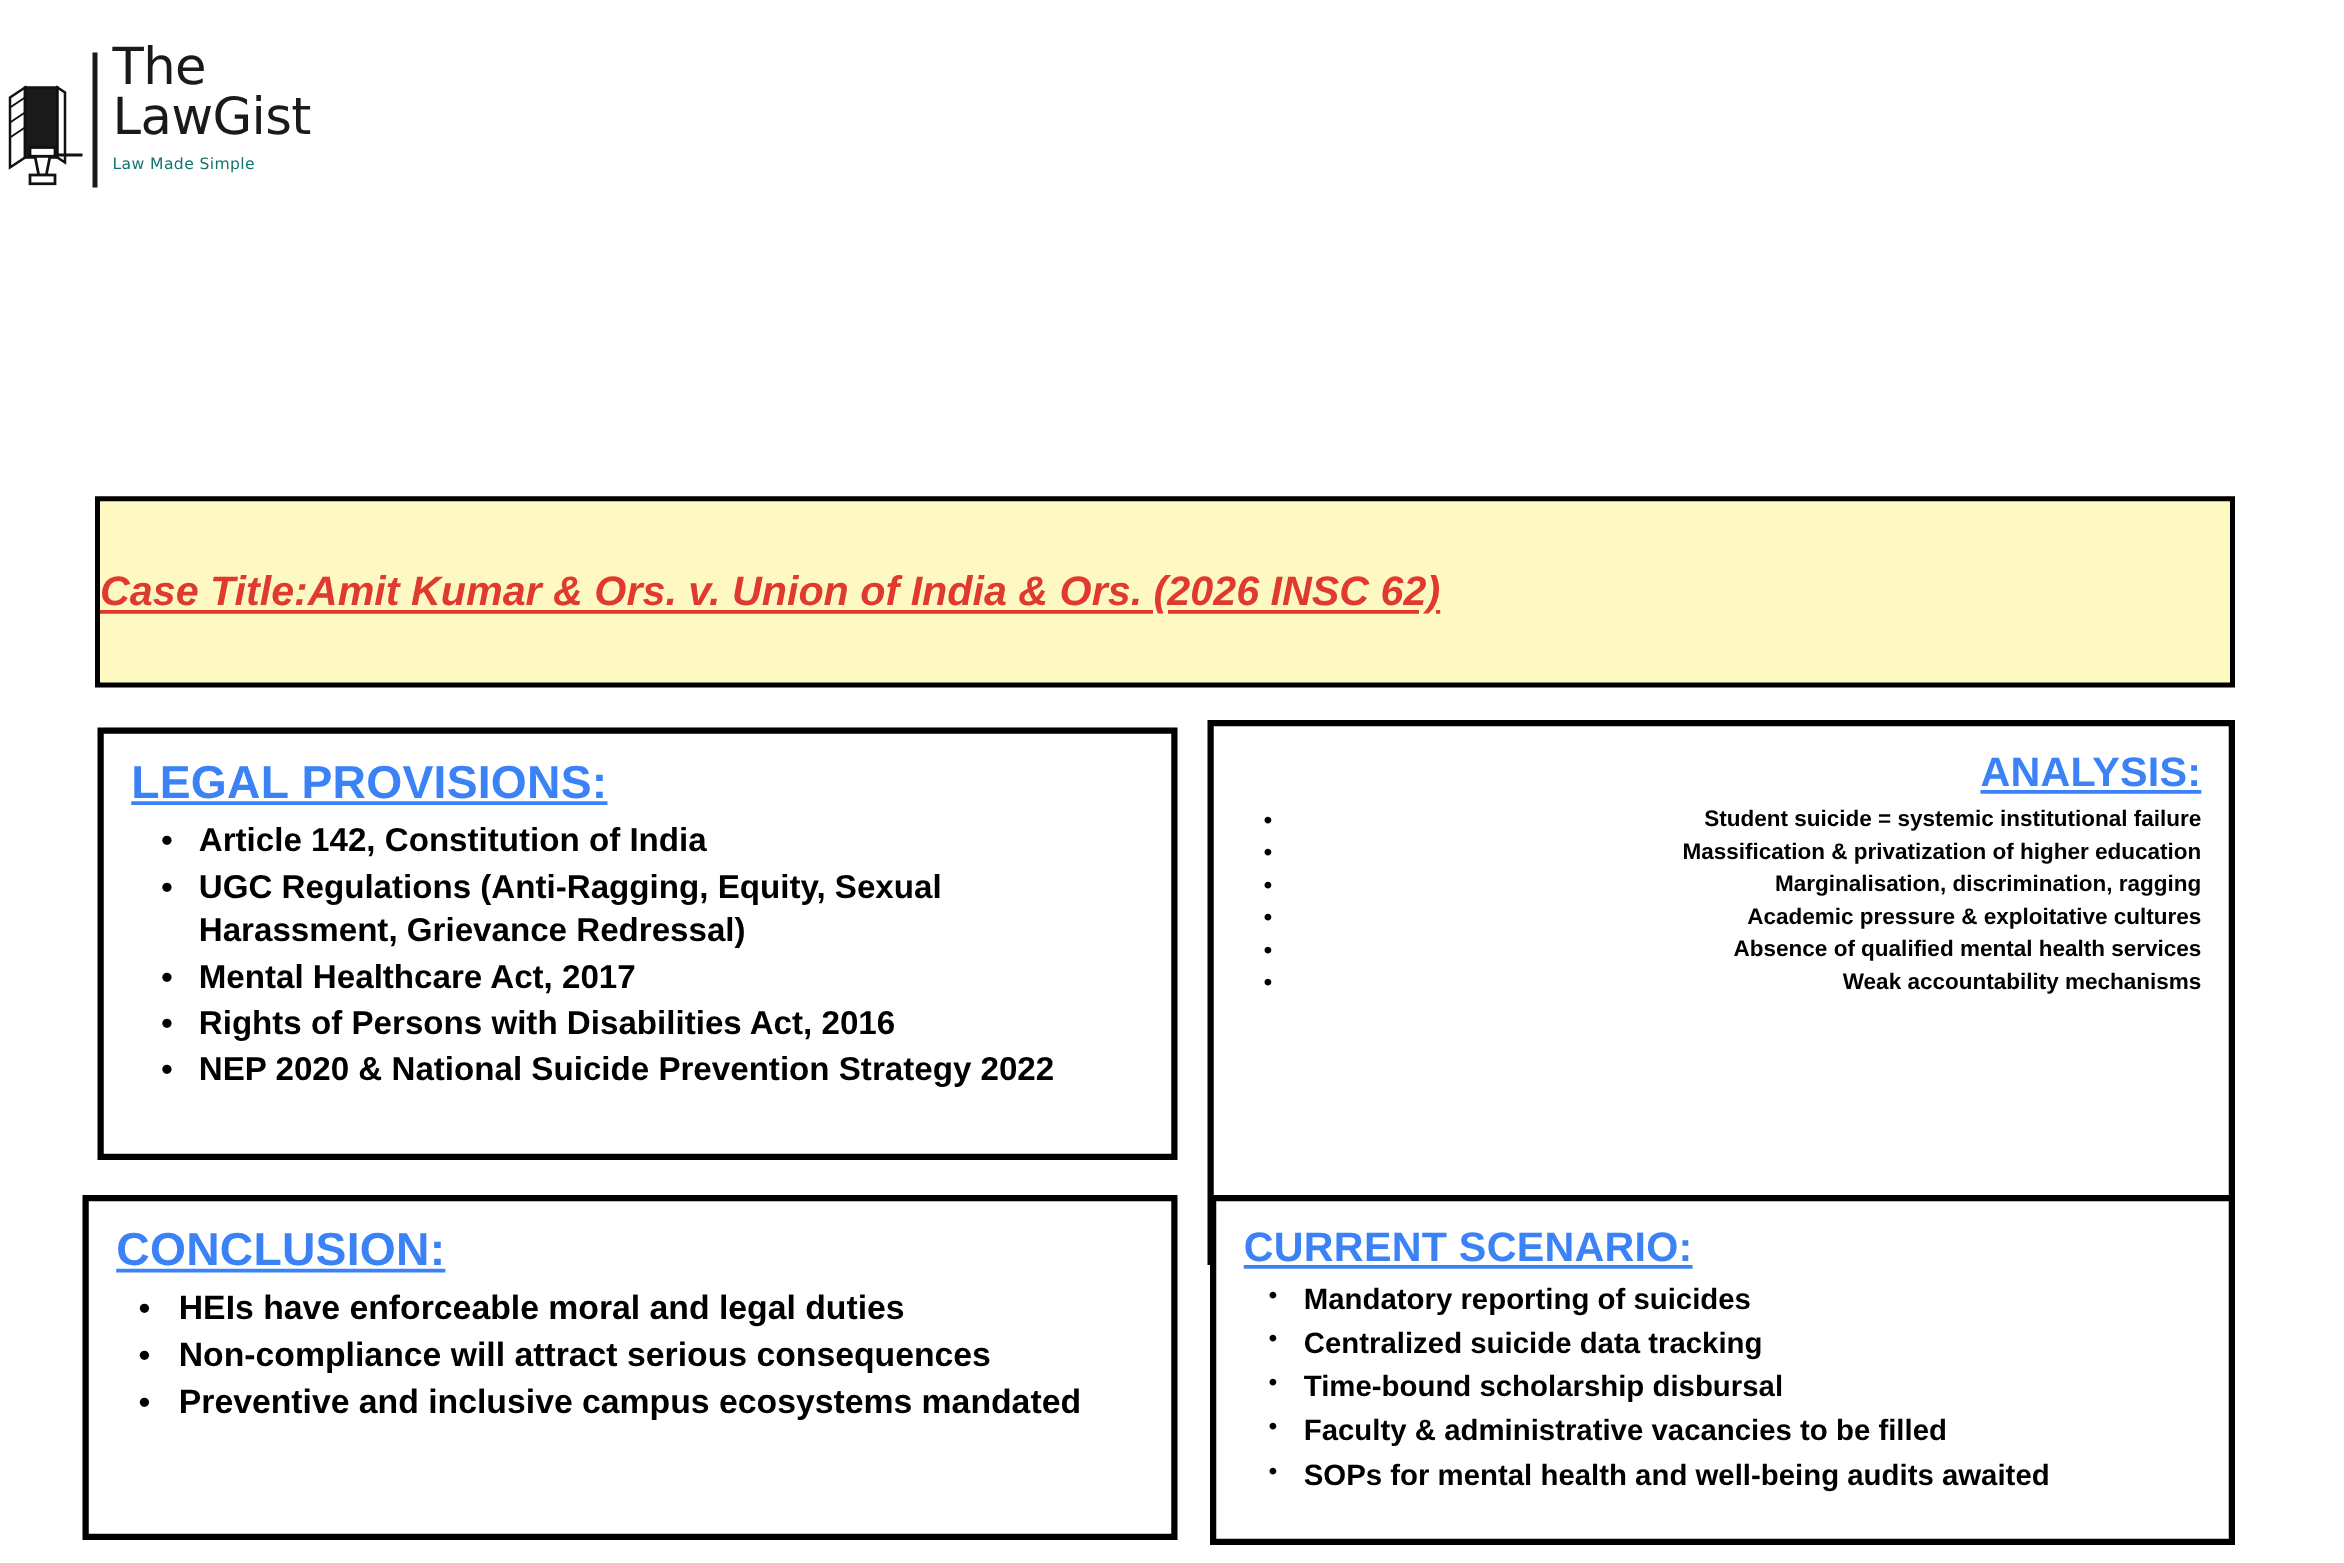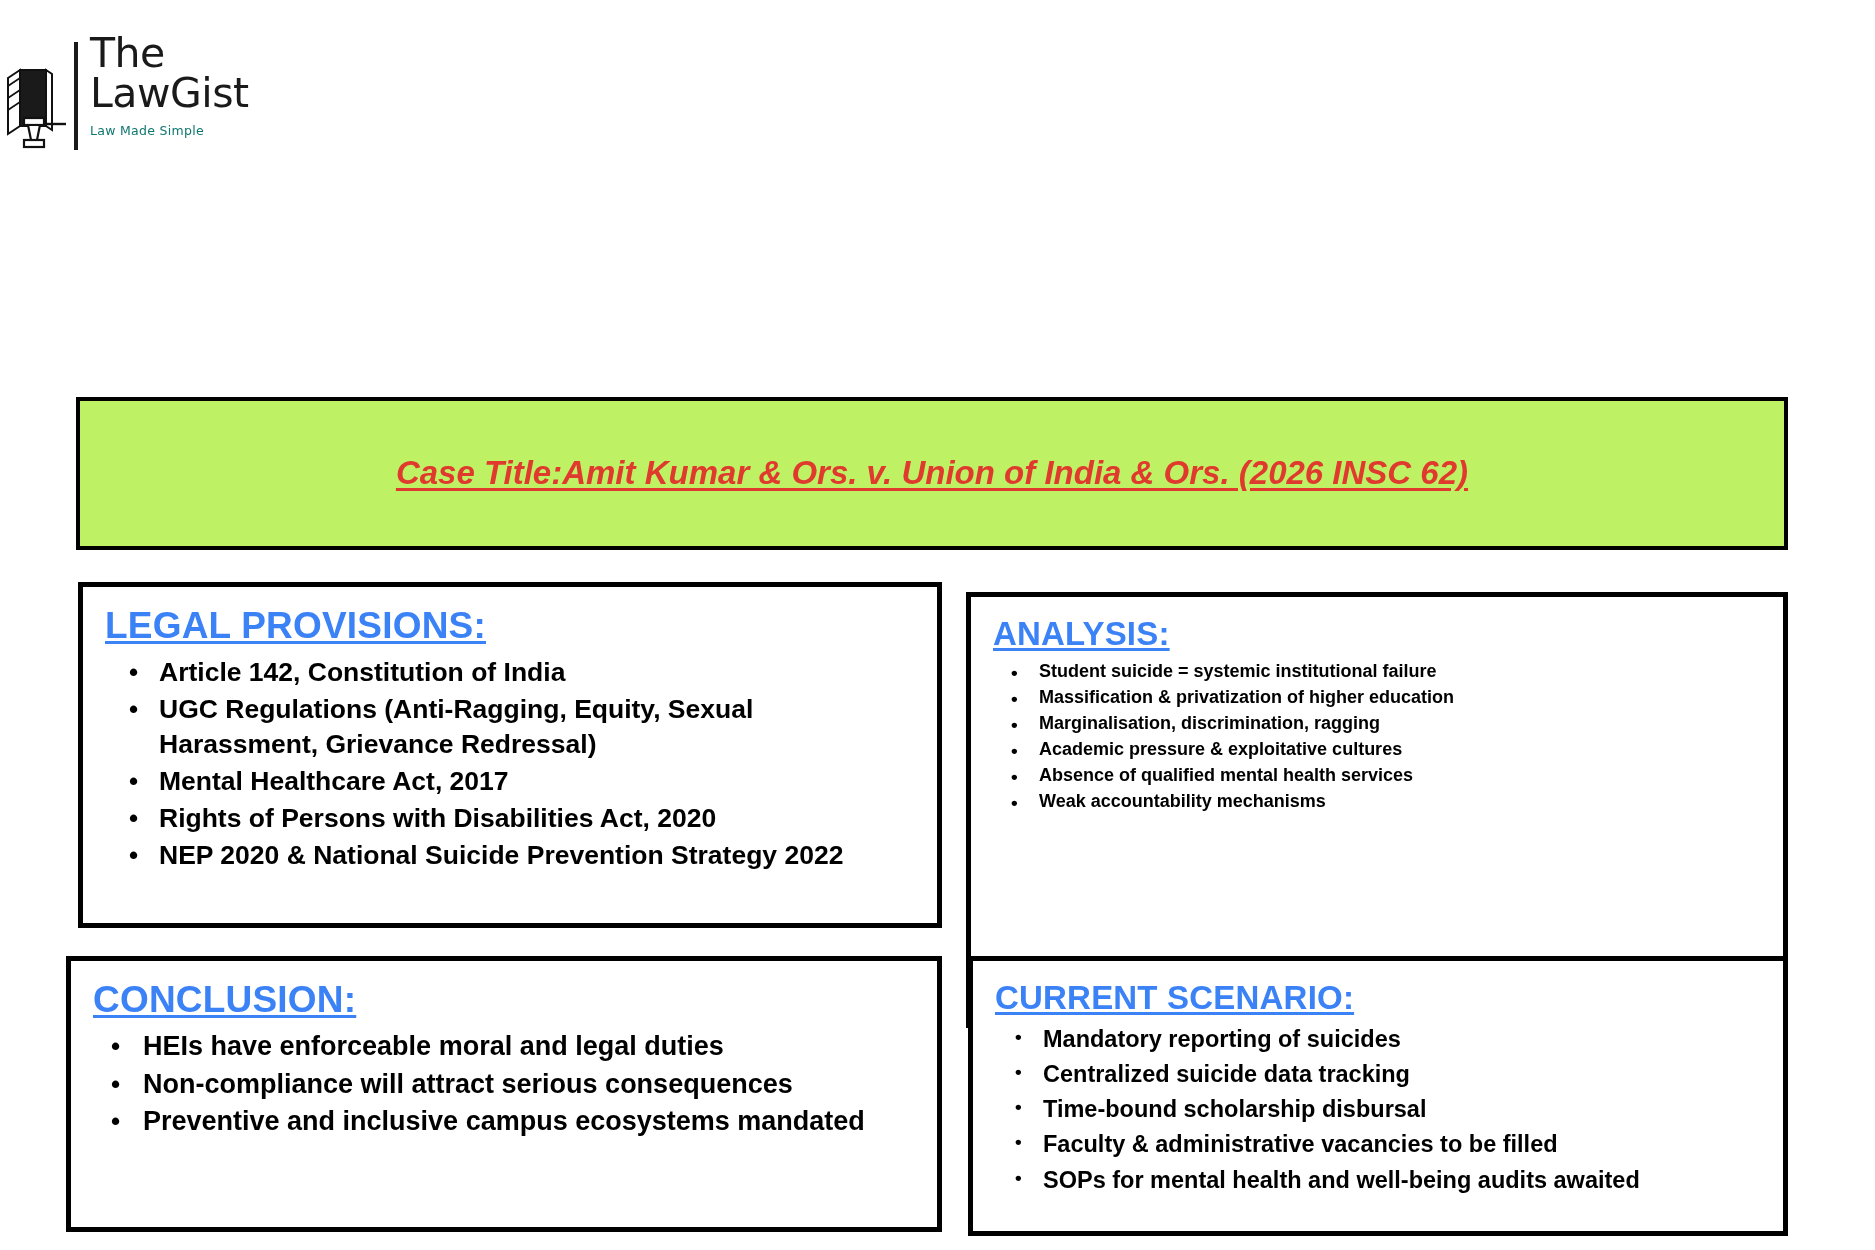--- a/index.html
+++ b/index.html
@@ -87,25 +87,25 @@
     letter-spacing: 0.2px;
   }
 
   
   .case-box {
     position: absolute;
     left: 76px;
     top: 397px;
     width: 1712px;
     height: 153px;
-    background: #bef264;
+    background: #fef9c3;
     border: 4px solid #000000;
     display: flex;
     flex-direction: column;
-    align-items: center;
+    align-items: flex-start;
     justify-content: center;
   }
   .case-title {
     color: #e0392e;
     font-weight: bold;
     font-style: italic;
     font-size: 33px;
     text-decoration: underline;
     text-underline-offset: 4px;
     text-align: center;
@@ -122,21 +122,21 @@
 
   
   .box {
     position: absolute;
     background: #ffffff;
     border: 5px solid #000000;
     padding: 18px 22px 12px 22px;
     overflow: hidden;
   }
   .box-legal    { left: 78px;  top: 582px;  width: 864px;  height: 346px; }
-  .box-analysis { left: 966px; top: 592px;  width: 822px;  height: 436px; }
+  .box-analysis { left: 966px; top: 576px;  width: 822px;  height: 436px; text-align: right; }
   .box-conclusion { left: 66px; top: 956px; width: 876px;  height: 276px; }
   .box-scenario   { left: 968px; top: 956px; width: 820px; height: 280px; }
 
   .box-heading {
     color: #3b82f6;
     font-weight: bold;
     text-decoration: underline;
     text-underline-offset: 3px;
     letter-spacing: 0.2px;
     margin-bottom: 8px;
@@ -236,21 +236,21 @@
   <div class="case-box">
     <div class="case-title">Case Title:Amit Kumar &amp; Ors. v. Union of India &amp; Ors. (2026 INSC 62)</div>
   </div>
 
   <div class="box box-legal">
     <div class="box-heading">LEGAL PROVISIONS:</div>
     <ul class="bullets">
       <li>Article 142, Constitution of India</li>
       <li>UGC Regulations (Anti-Ragging, Equity, Sexual Harassment, Grievance Redressal)</li>
       <li>Mental Healthcare Act, 2017</li>
-      <li>Rights of Persons with Disabilities Act, 2020</li>
+      <li>Rights of Persons with Disabilities Act, 2016</li>
       <li>NEP 2020 &amp; National Suicide Prevention Strategy 2022</li>
     </ul>
   </div>
 
   <div class="box box-analysis">
     <div class="box-heading">ANALYSIS:</div>
     <ul class="bullets">
       <li>Student suicide = systemic institutional failure</li>
       <li>Massification &amp; privatization of higher education</li>
       <li>Marginalisation, discrimination, ragging</li>

